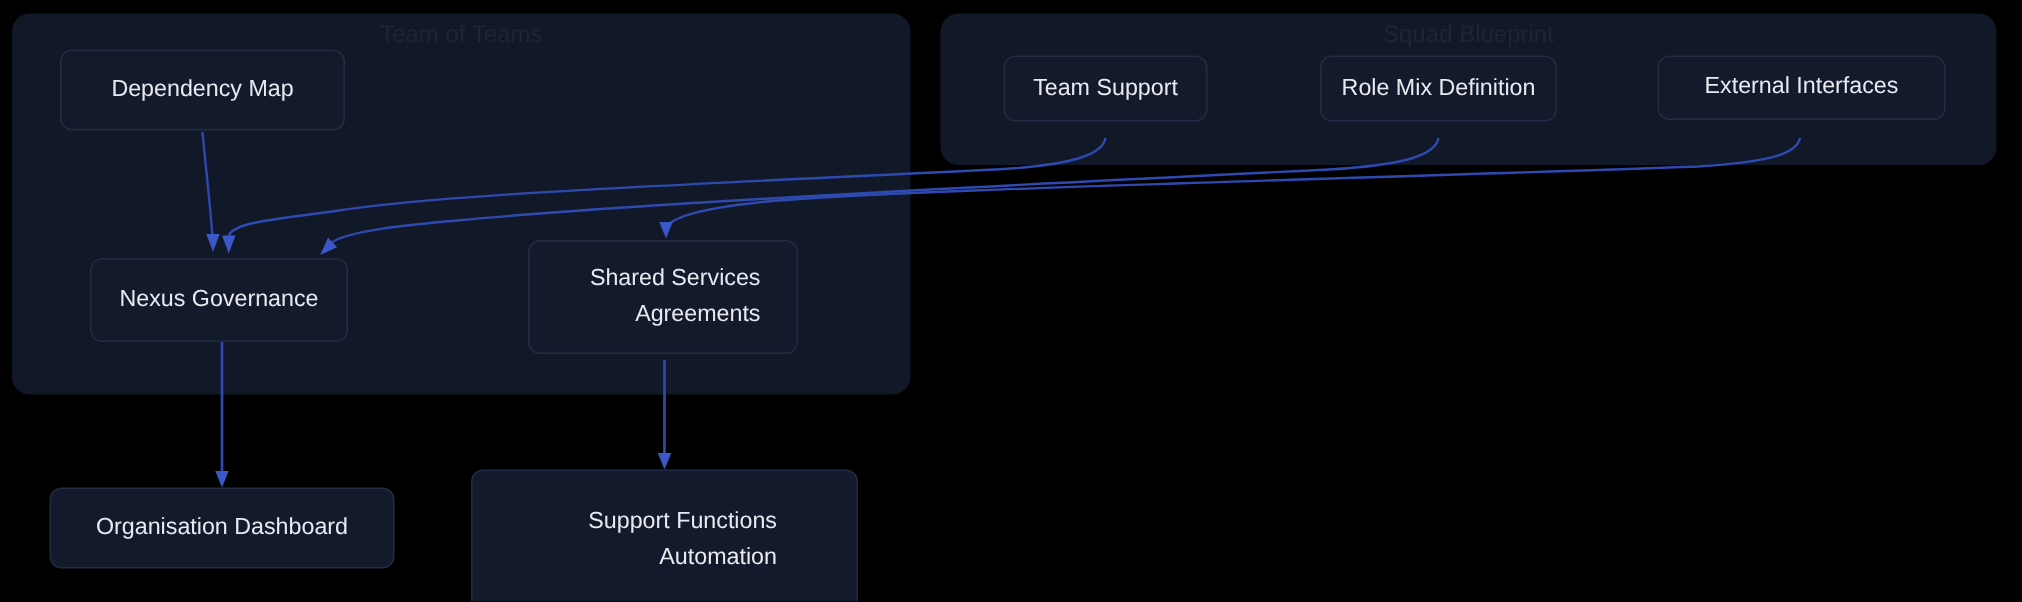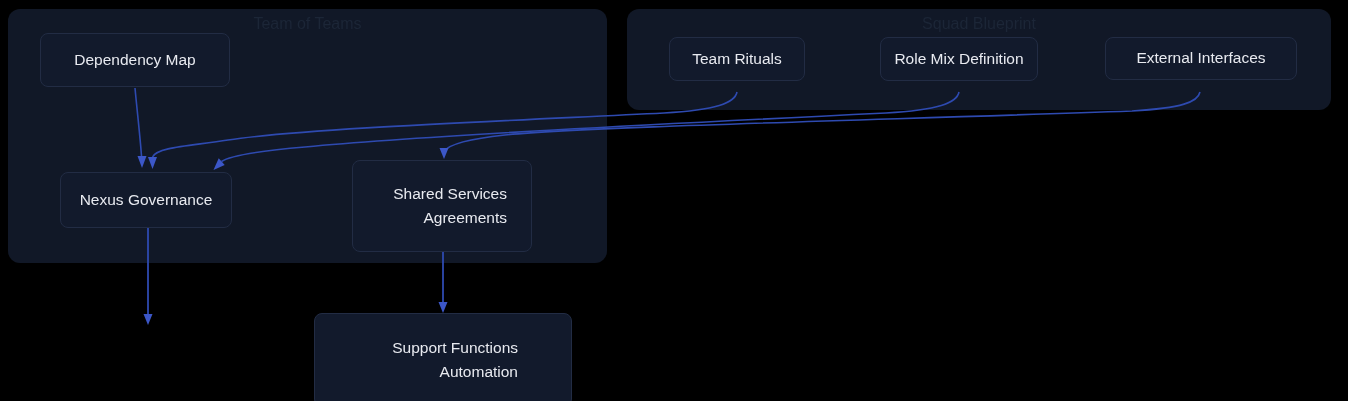--- a/index.html
+++ b/index.html
@@ -66,34 +66,37 @@
   </svg>
 
   <div class="node" style="left:40px;top:33px;width:190px;height:54px;">
     <span class="lbl">Dependency Map</span>
   </div>
 
   <div class="node" style="left:60px;top:172px;width:172px;height:56px;">
     <span class="lbl">Nexus Governance</span>
   </div>
 
-  <div class="node wrap-mid" style="left:352px;top:160px;width:180px;height:92px;">
+  <div class="node wrap-mid" style="left:352px;top:160px;width:180px;height:76px;">
     <span class="lbl">Shared Services Agreements</span>
   </div>
 
   <div class="node" style="left:669px;top:37px;width:136px;height:44px;">
-    <span class="lbl">Team Rituals</span>
+    <span class="lbl">Team Support</span>
   </div>
 
   <div class="node" style="left:880px;top:37px;width:158px;height:44px;">
     <span class="lbl">Role Mix Definition</span>
   </div>
 
   <div class="node" style="left:1105px;top:37px;width:192px;height:43px;">
     <span class="lbl">External Interfaces</span>
   </div>
 
+  <div class="node" style="left:33px;top:325px;width:230px;height:54px;">
+    <span class="lbl">Organisation Dashboard</span>
+  </div>
 
   <div class="node wrap-narrow" style="left:314px;top:313px;width:258px;height:94px;">
     <span class="lbl">Support Functions Automation</span>
   </div>
 
 </div>
 
 </body></html>

